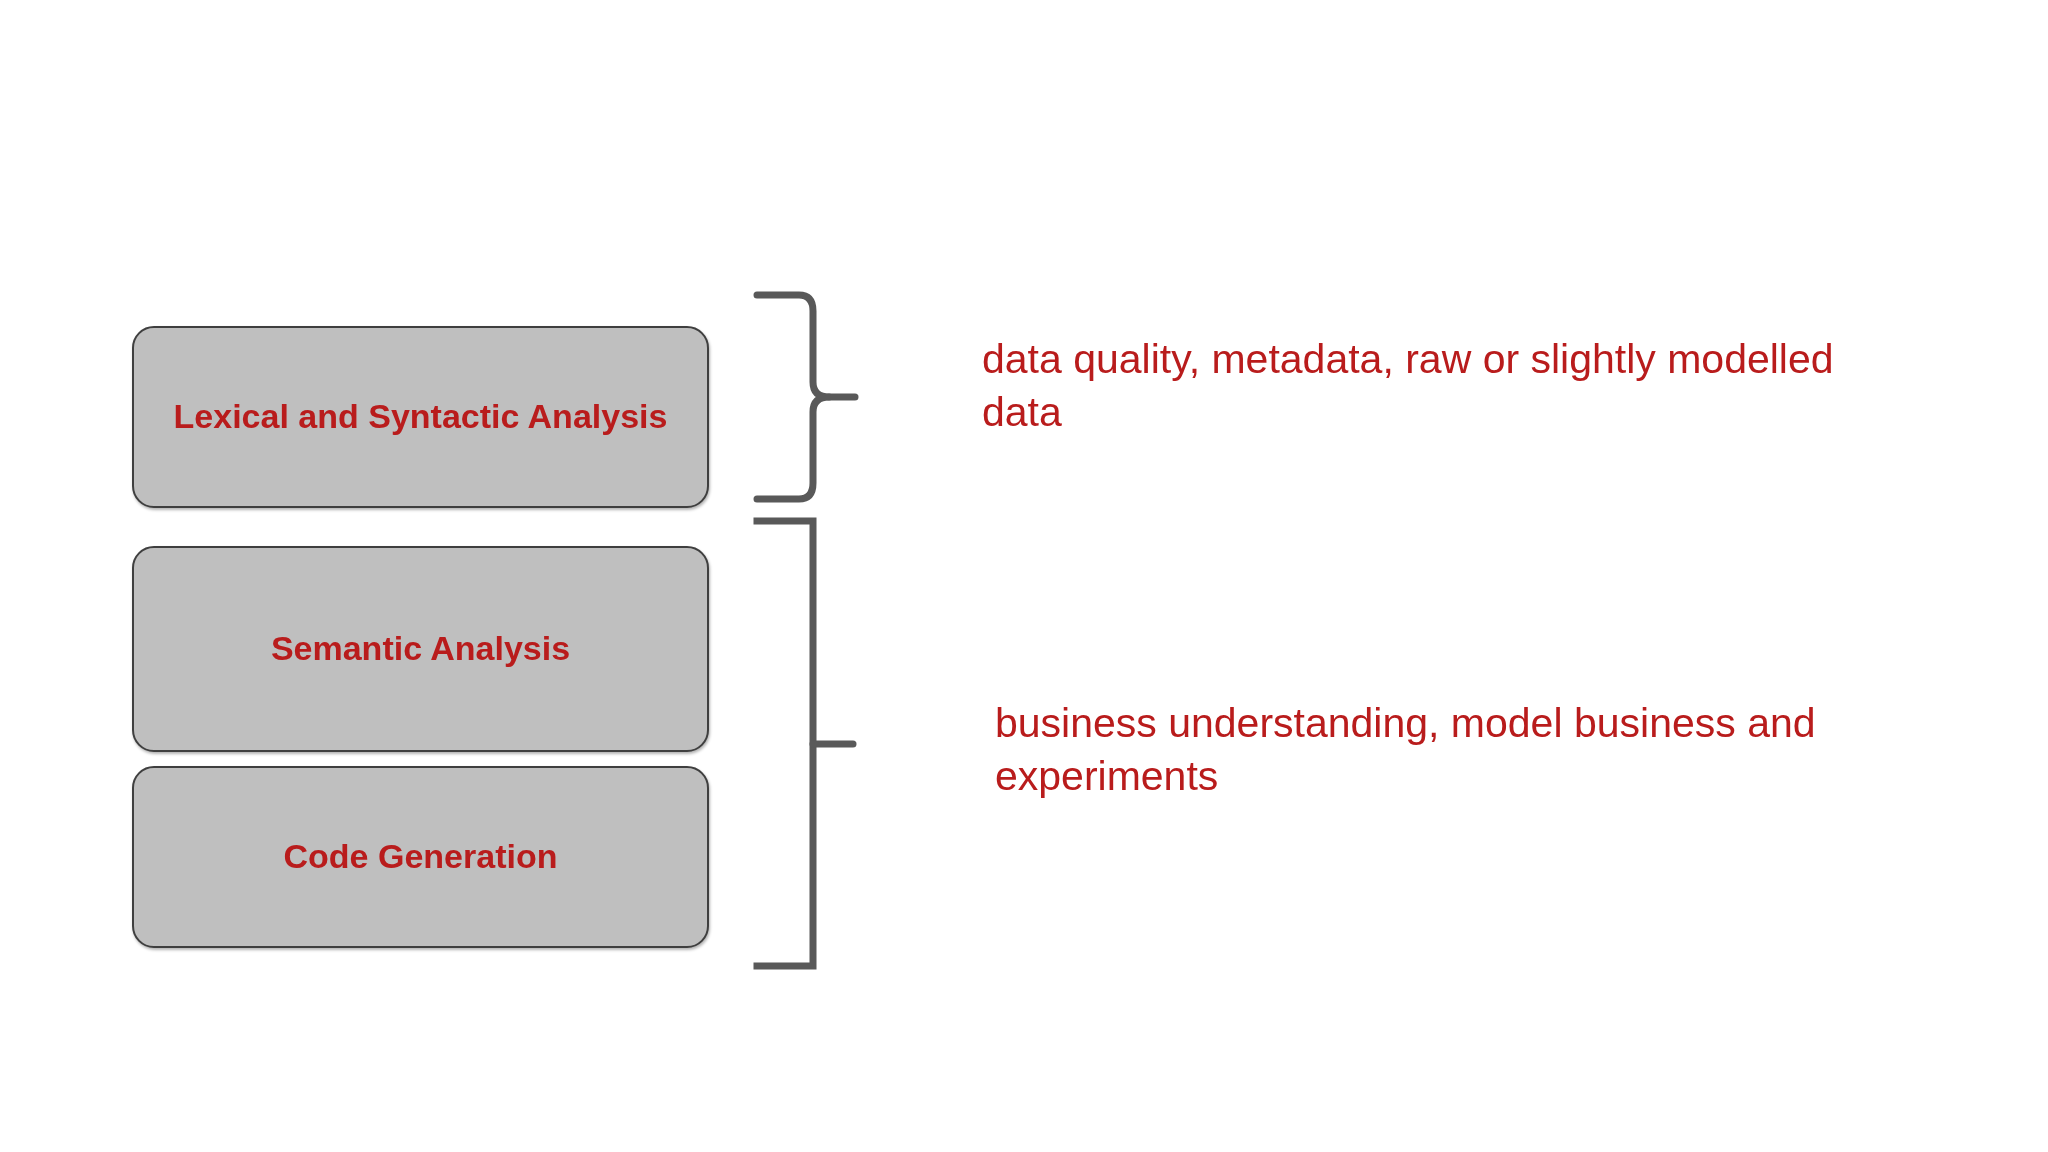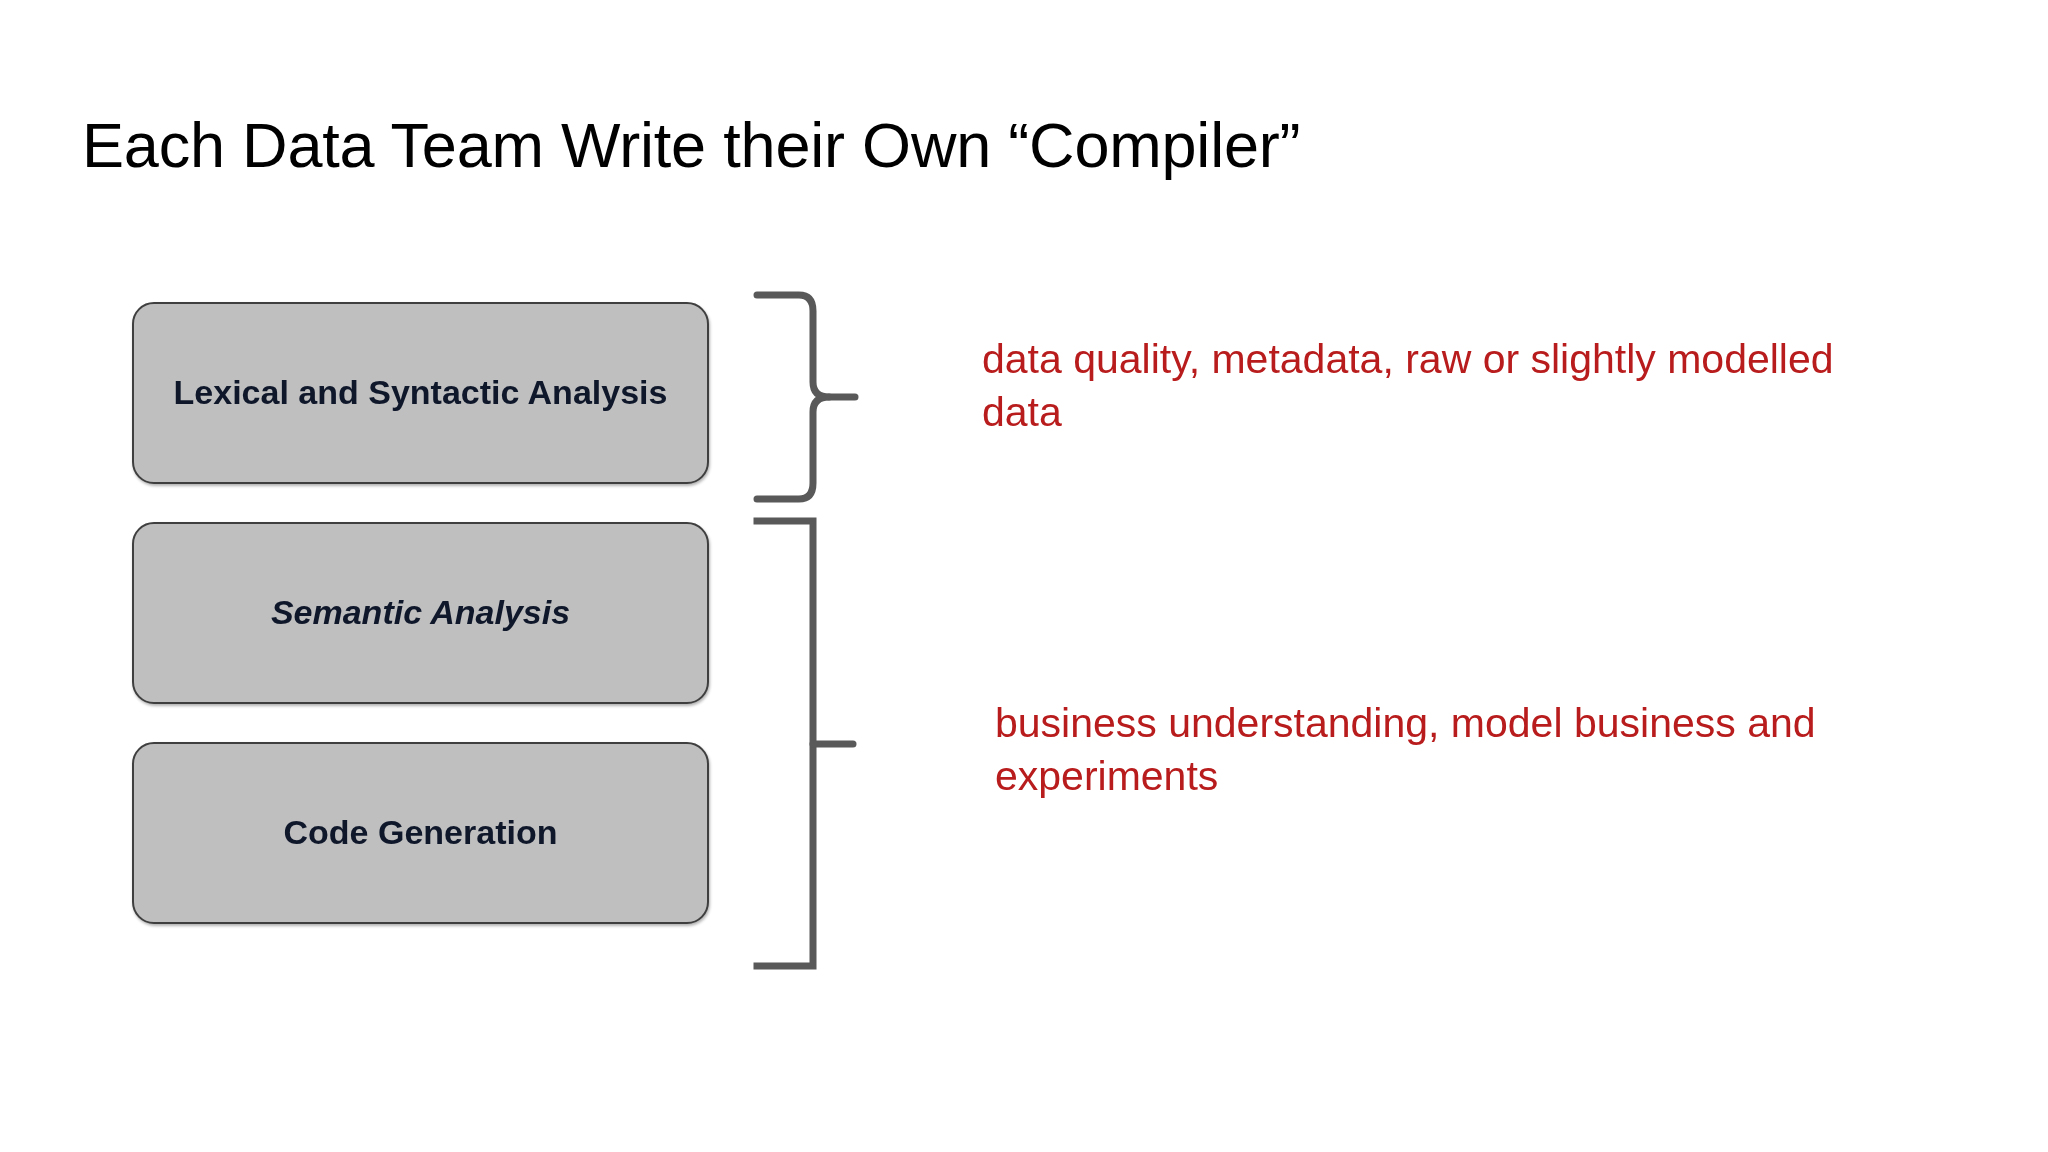--- a/index.html
+++ b/index.html
@@ -42,36 +42,36 @@
     border: 2px solid #3f3f3f;
     border-radius: 22px;
     box-sizing: border-box;
     display: flex;
     align-items: center;
     justify-content: center;
     text-align: center;
     font-weight: bold;
     font-size: 34px;
     line-height: 1.22;
-    color: #0f172a;
+    color: #b91c1c;
     padding: 0 26px;
     box-shadow: 1px 2px 3px rgba(0,0,0,0.30);
+    margin-top: 24px;
   }
   #box-lexical {
     left: 132px;
     top: 302px;
     width: 577px;
     height: 182px;
   }
   #box-semantic {
     left: 132px;
     top: 522px;
     width: 577px;
-    height: 182px;
-    font-style: italic;
+    height: 206px;
   }
   #box-codegen {
     left: 132px;
     top: 742px;
     width: 577px;
     height: 182px;
   }
   .stage-label {
     display: block;
     width: 100%;
@@ -126,21 +126,20 @@
     text-decoration-color: #1f8a96;
     white-space: nowrap;
     font-weight: 400;
   }
 </style>
 </head>
 <body>
 
 <div id="slide">
 
-  <div class="slide-title">Each Data Team Write their Own “Compiler”</div>
 
   <div class="stage-box" id="box-lexical">
     <span class="stage-label">Lexical and Syntactic Analysis</span>
   </div>
 
   <div class="stage-box" id="box-semantic">
     <span class="stage-label">Semantic Analysis</span>
   </div>
 
   <div class="stage-box" id="box-codegen">

